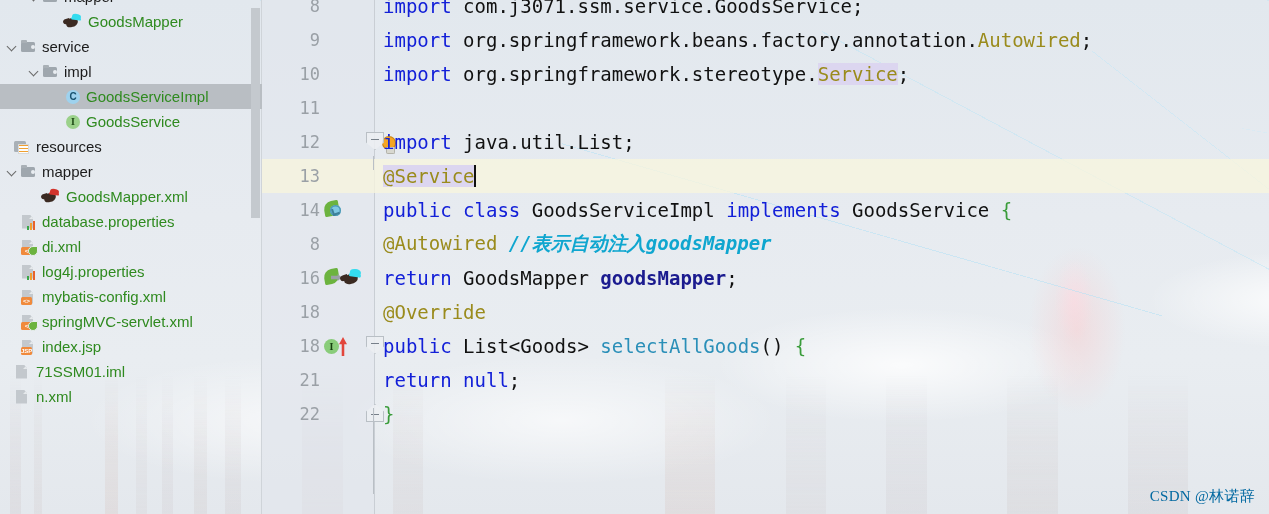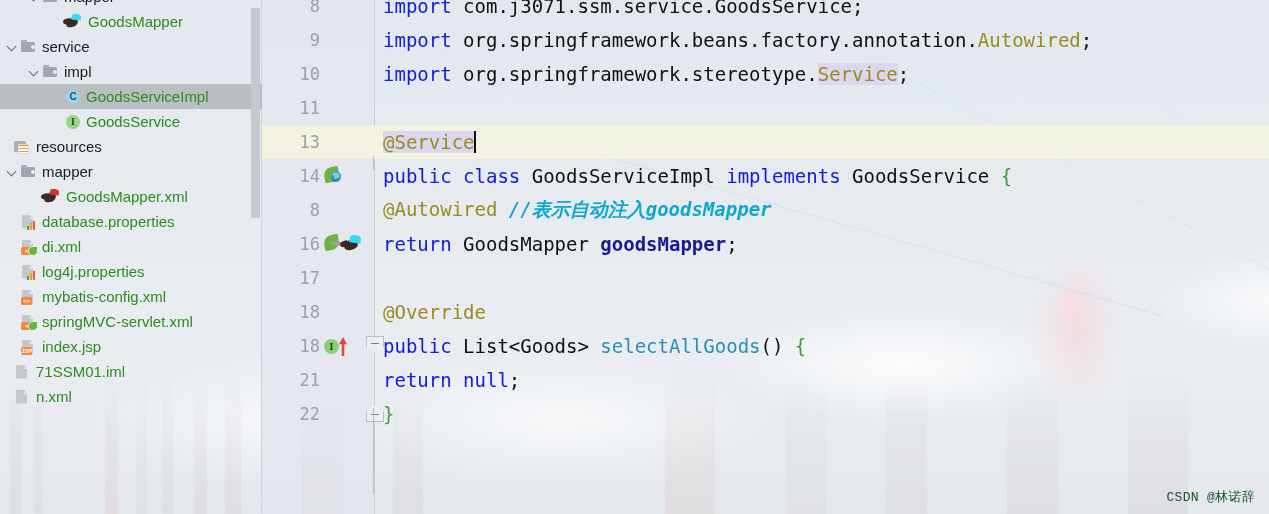--- a/index.html
+++ b/index.html
@@ -260,22 +260,22 @@
     clip-path:polygon(0 0,100% 0,100% 58%,50% 100%,0 58%);
   }
   .foldbox::after{
     content:"";position:absolute;left:3.5px;top:5.5px;width:8px;height:1.6px;background:#77808a;
   }
   .foldline{position:absolute;left:7.5px;width:1.4px;background:#b9bfc5;}
 
   
   .watermark{
     position:absolute;right:14px;bottom:8px;z-index:6;
-    color:#14532d;font-size:13px;letter-spacing:.3px;
-    font-family:Liberation Mono, monospace;
+    color:#0369a1;font-size:15px;letter-spacing:.3px;
+    font-family:Liberation Serif, serif;
   }
 </style>
 </head>
 <body>
 
 <div class="app">
 
   <div class="sidebar">
     <div class="wallpaper"></div>
     <div class="tree" id="tree" style="margin-top: -16px;">
@@ -446,20 +446,31 @@
             <span class="ln">9</span>
             <span class="code"><span class="kw">import</span><span class="typ"> org.springframework.beans.factory.annotation.</span><span class="ann">Autowired</span><span class="typ">;</span></span>
           </div>
           <div class="line">
             <span class="ln">10</span>
             <span class="code"><span class="kw">import</span><span class="typ"> org.springframework.stereotype.</span><span class="ann sel">Service</span><span class="typ">;</span></span>
           </div>
           <div class="line">
             <span class="ln">11</span>
             <span class="code"></span>
+          </div>
+          <div class="line">
+            <span class="ln">12</span>
+            <span class="gi" style="left: 92px; width: 30px;">
+              <span class="bulb">
+                <i class="g"></i>
+                <i class="b"></i>
+              </span>
+            </span>
+            <span class="foldbox" style="position: absolute; left: 104px;"></span>
+            <span class="code"><span class="kw">import</span><span class="typ"> java.util.List;</span></span>
           </div>
           <div class="line caret">
             <span class="ln">13</span>
             <span class="code"><span class="ann sel">@Service</span><span class="caret-bar"></span></span>
           </div>
           <div class="line">
             <span class="ln">14</span>
             <span class="gi" style="left: 62px;">
               <span class="bean">
                 <i class="leaf"></i>
@@ -482,24 +493,20 @@
               <span class="bird-g">
                 <i class="tail"></i>
                 <i class="body"></i>
                 <i class="hat"></i>
                 <i class="hat2"></i>
               </span>
             </span>
             <span class="code"><span class="kw">return </span><span class="typ">GoodsMapper </span><span class="fld">goodsMapper</span><span class="typ">;</span></span>
           </div>
           <div class="line">
-            <span class="ln">17</span>
-            <span class="code"></span>
-          </div>
-          <div class="line">
             <span class="ln">18</span>
             <span class="code"><span class="ann">@Override</span></span>
           </div>
           <div class="line">
             <span class="ln">18</span>
             <span class="gi" style="left: 62px; width: 30px;">
               <span class="impl-mark">
                 <i class="dot">I</i>
                 <i class="up"></i>
               </span>

